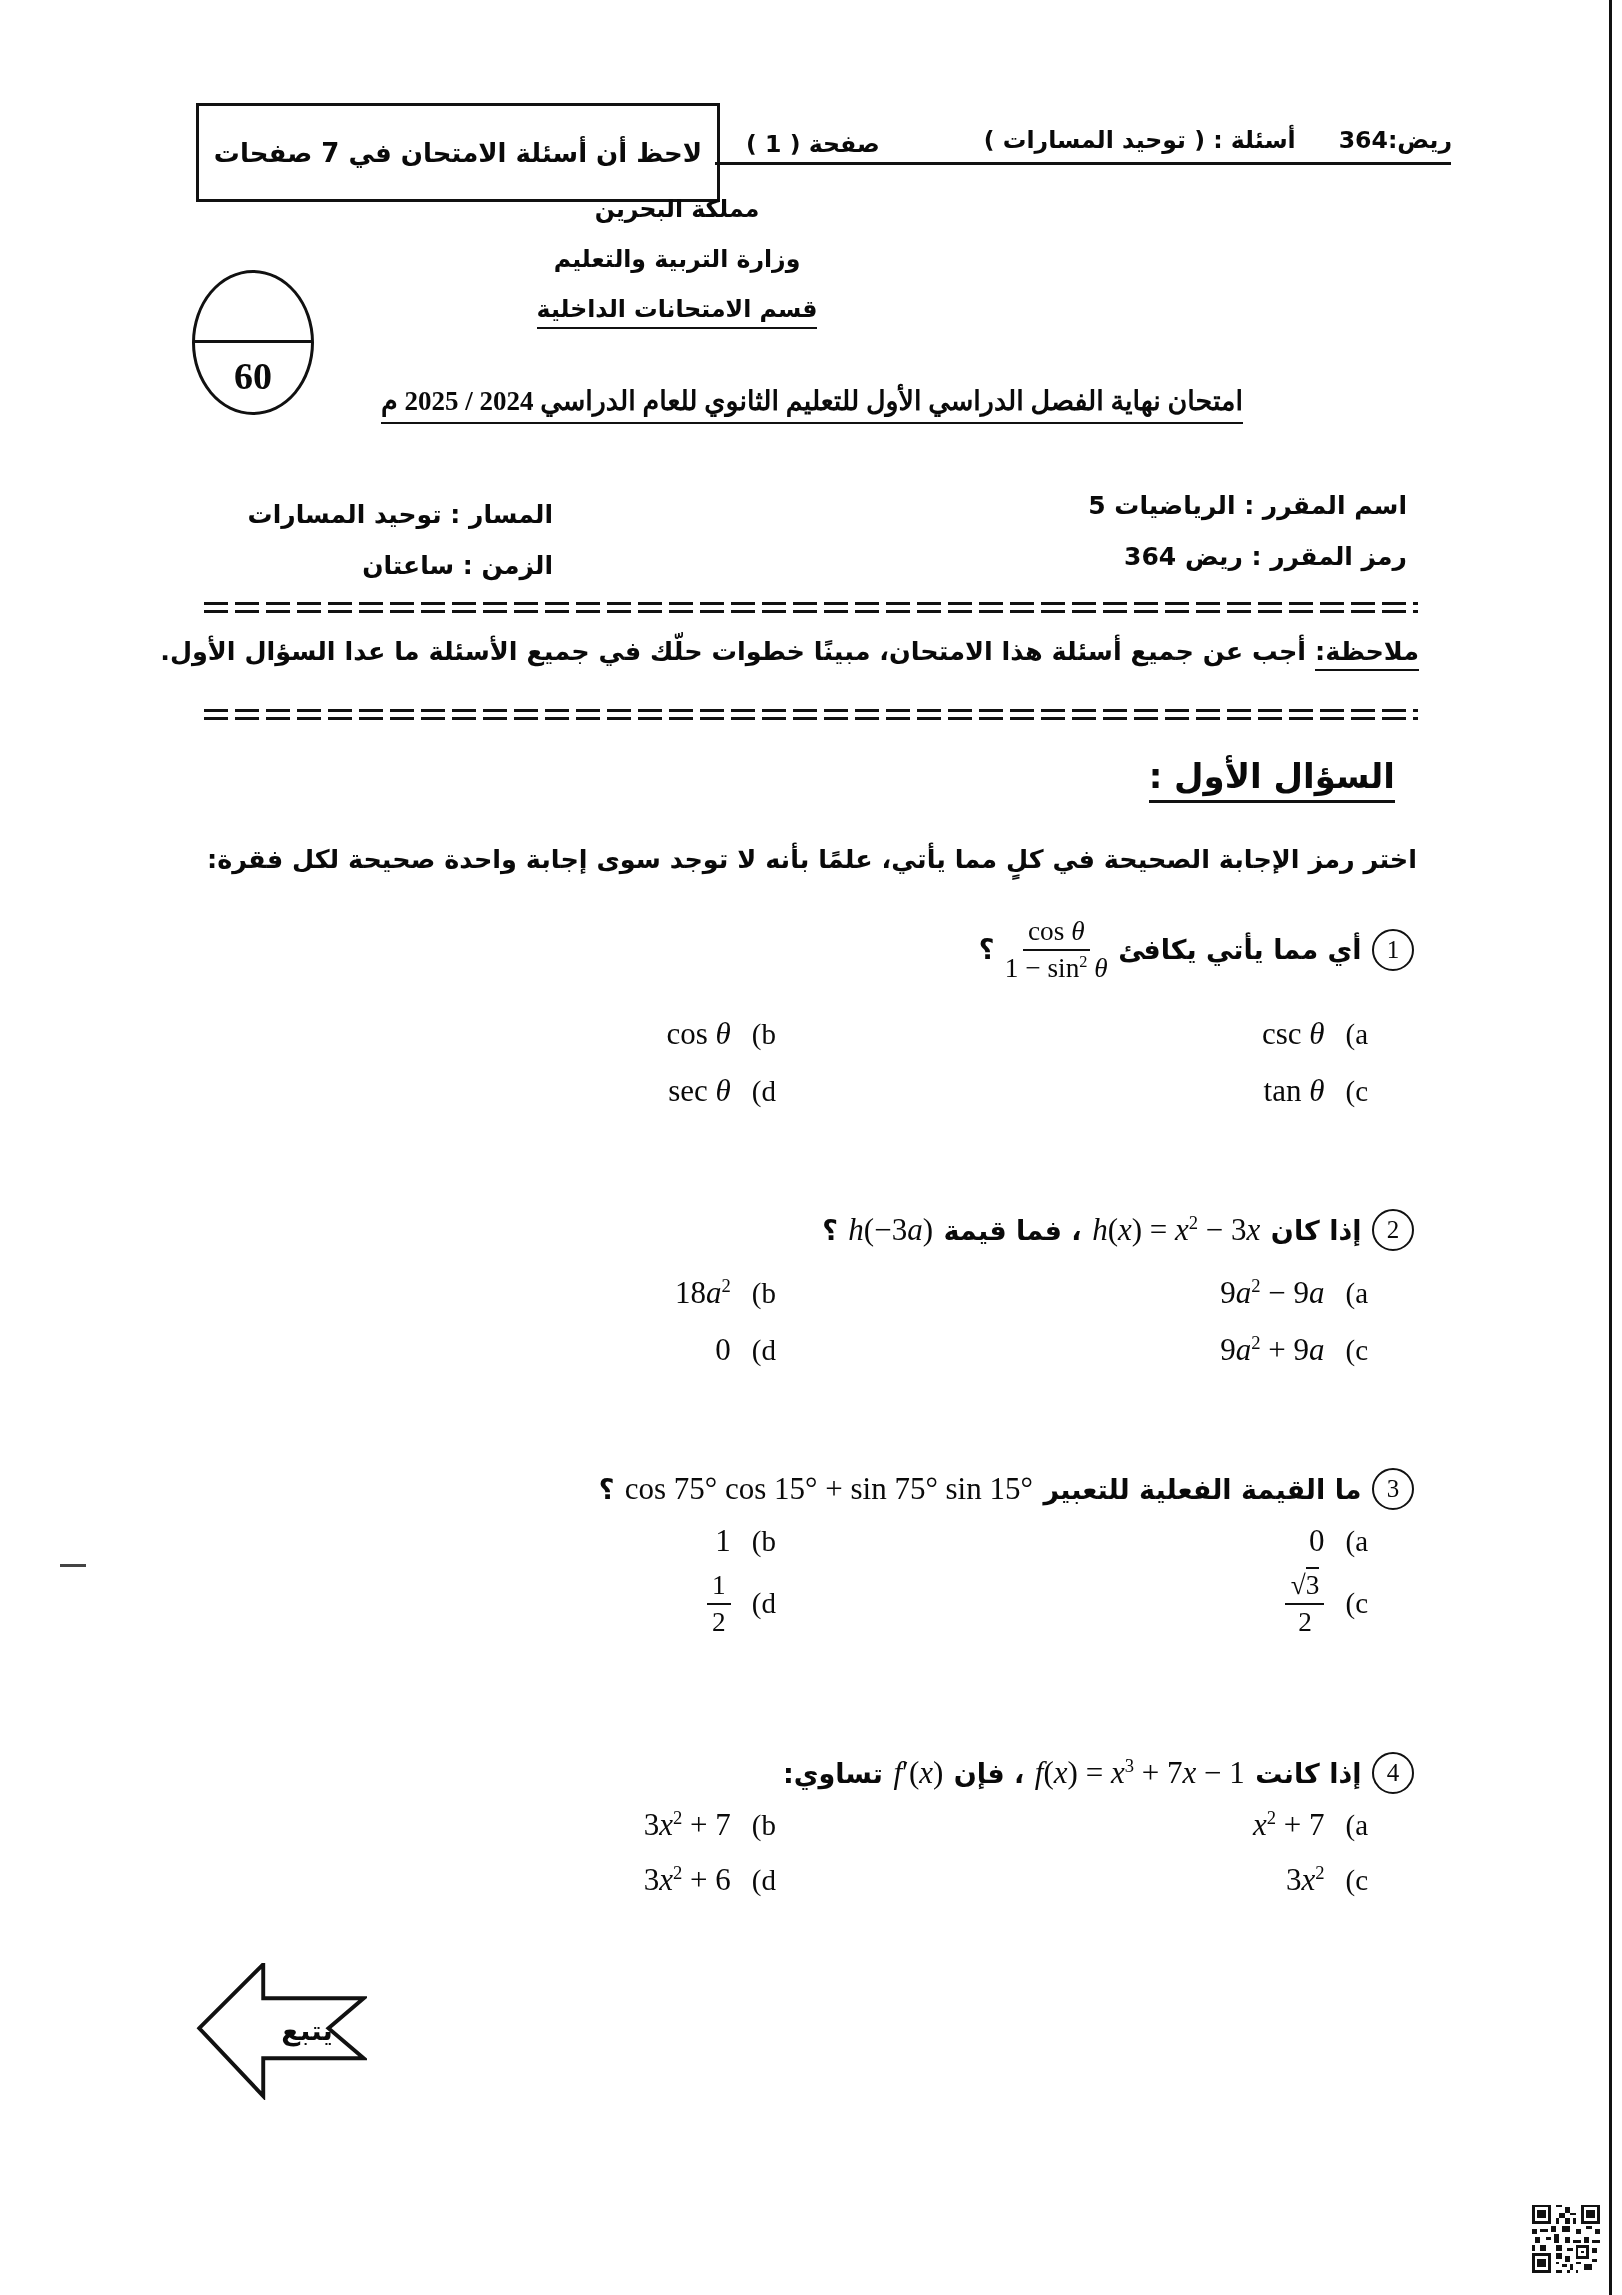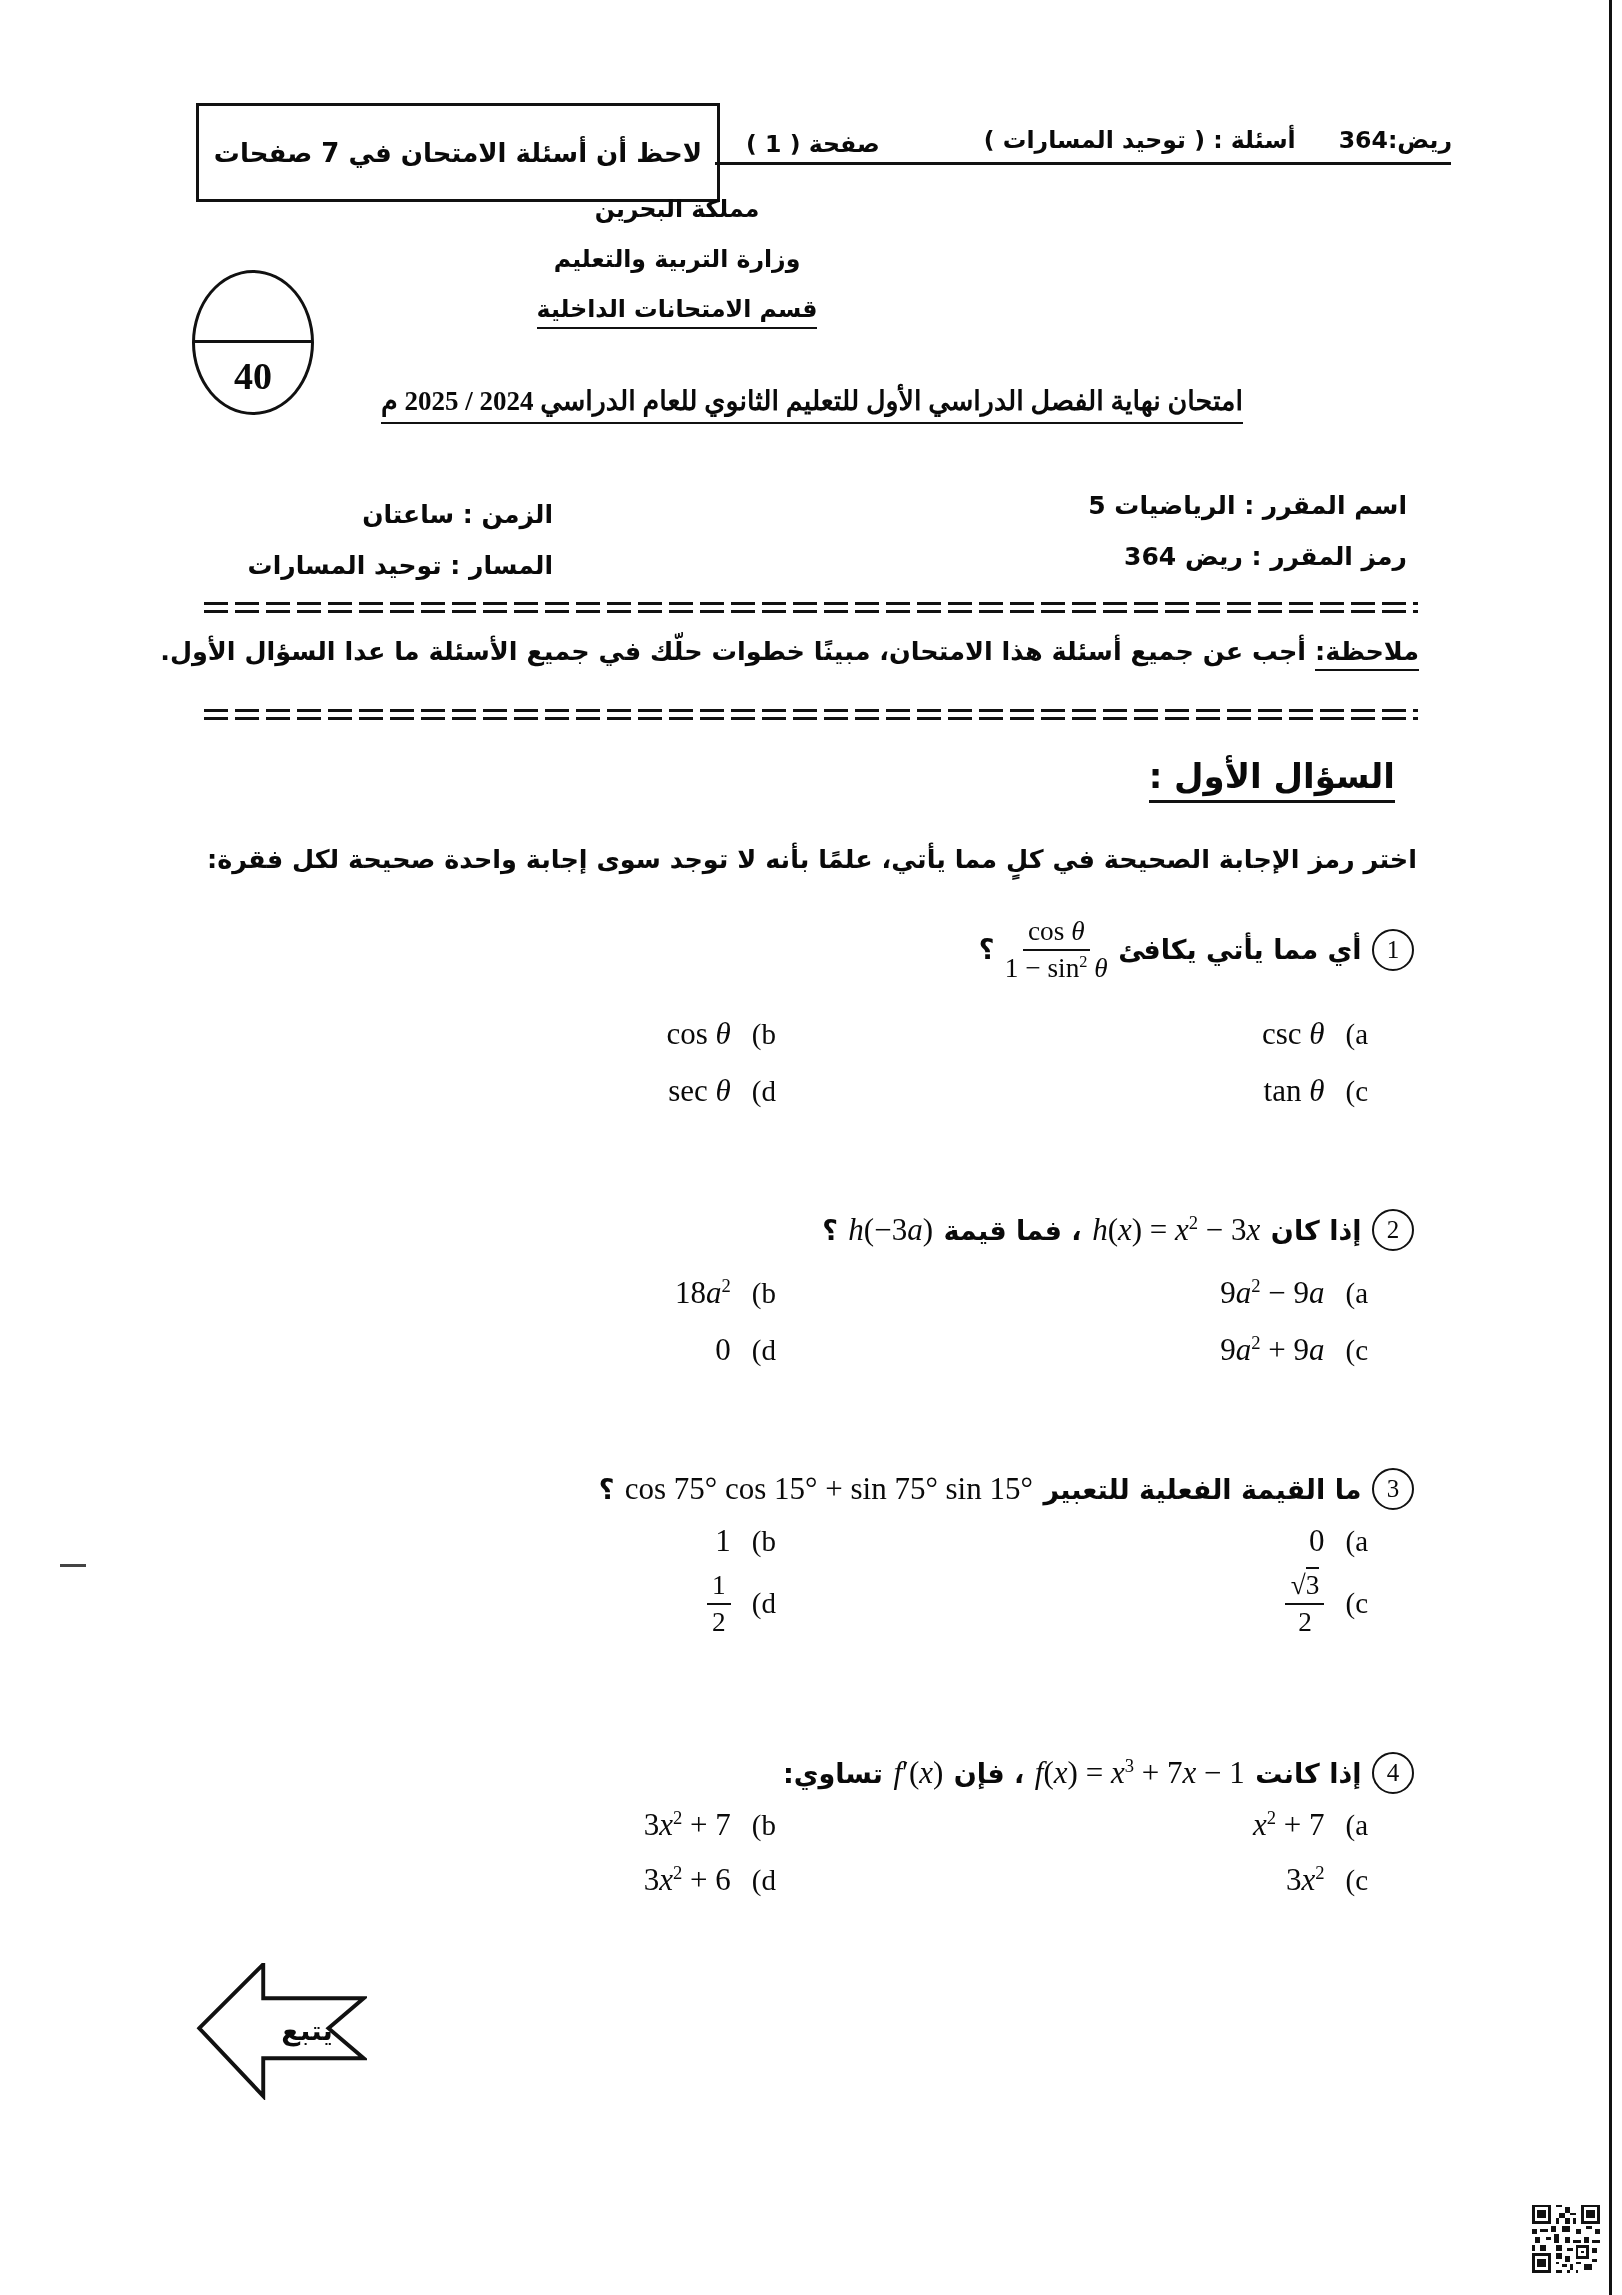--- a/index.html
+++ b/index.html
@@ -87,40 +87,40 @@
 
   <div class="abs ar hdr-right">
     <span>ريض:364</span><span class="gap"></span><span>أسئلة : ( توحيد المسارات )</span>
   </div>
   <div class="abs hdr-line"></div>
   <div class="abs ar page-label">صفحة ( 1 )</div>
   <div class="abs ar notice-box">لاحظ أن أسئلة الامتحان في 7 صفحات</div>
 
   <div class="abs badge badge60">
     <span class="bline"></span>
-    <span class="bnum">40</span>
+    <span class="bnum">60</span>
   </div>
 
   <div class="abs ar ministry">
     <div>مملكة البحرين</div>
     <div>وزارة التربية والتعليم</div>
     <div><span class="u">قسم الامتحانات الداخلية</span></div>
   </div>
 
   <div class="abs ar exam-title">
     <span>امتحان نهاية الفصل الدراسي الأول للتعليم الثانوي للعام الدراسي 2024 / 2025 م</span>
   </div>
 
   <div class="abs ar course-right">
     <div>اسم المقرر  : الرياضيات 5</div>
     <div>رمز المقرر : ريض 364</div>
   </div>
   <div class="abs ar course-left">
+    <div>المسار : توحيد المسارات</div>
     <div>الزمن : ساعتان</div>
-    <div>المسار : توحيد المسارات</div>
   </div>
 
   <div class="abs dsep dsep1"></div>
   <div class="abs ar note">
     <span class="u">ملاحظة:</span>
     <span>أجب عن جميع أسئلة هذا الامتحان، مبينًا خطوات حلّك في جميع الأسئلة ما عدا السؤال الأول.</span>
   </div>
   <div class="abs dsep dsep2"></div>
 
   <div class="abs ar sec-title">

